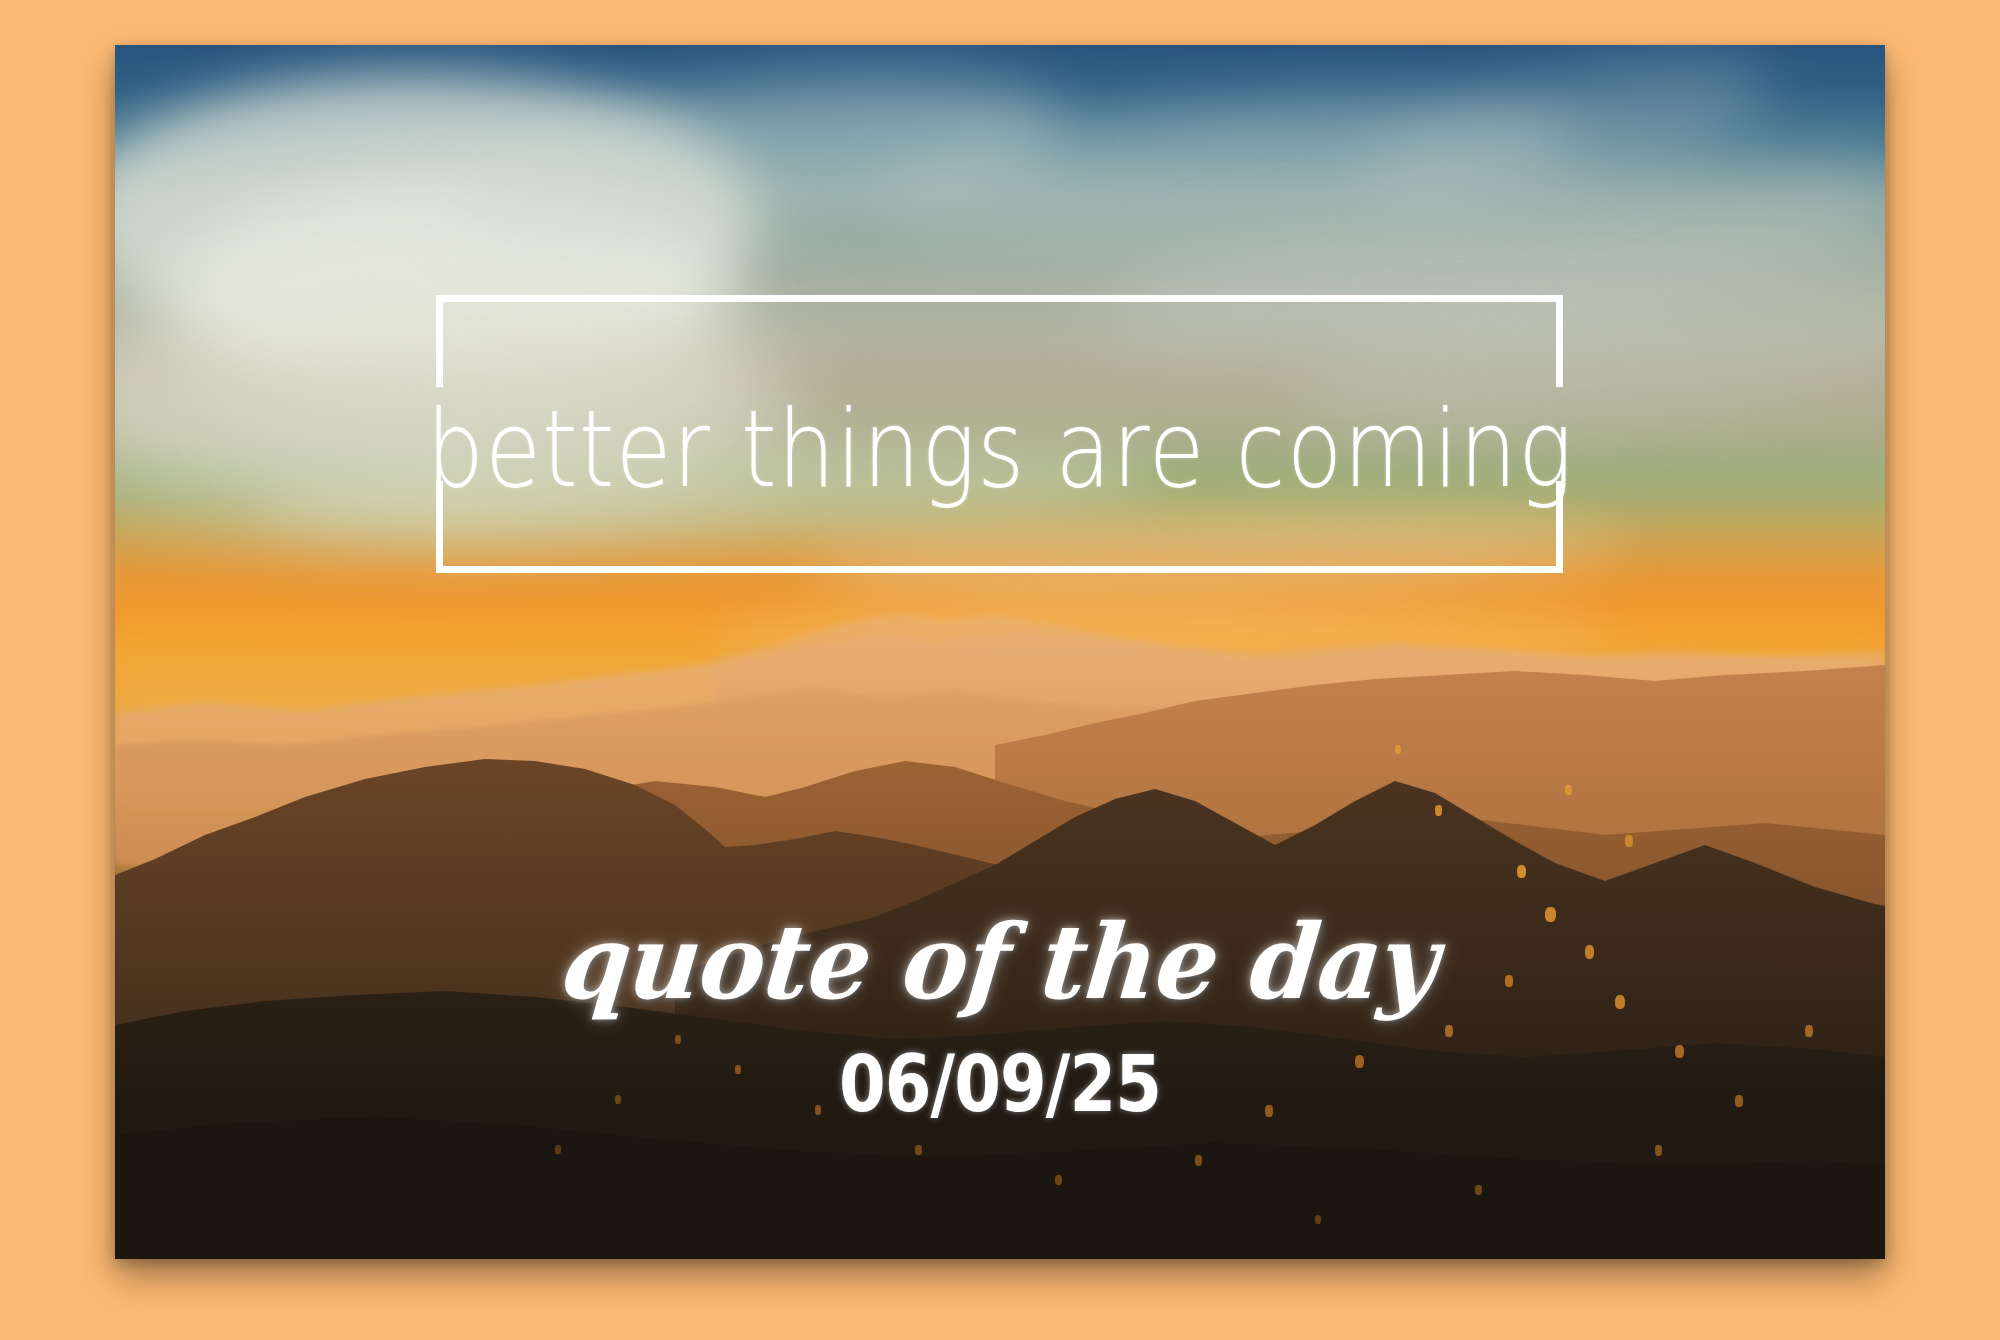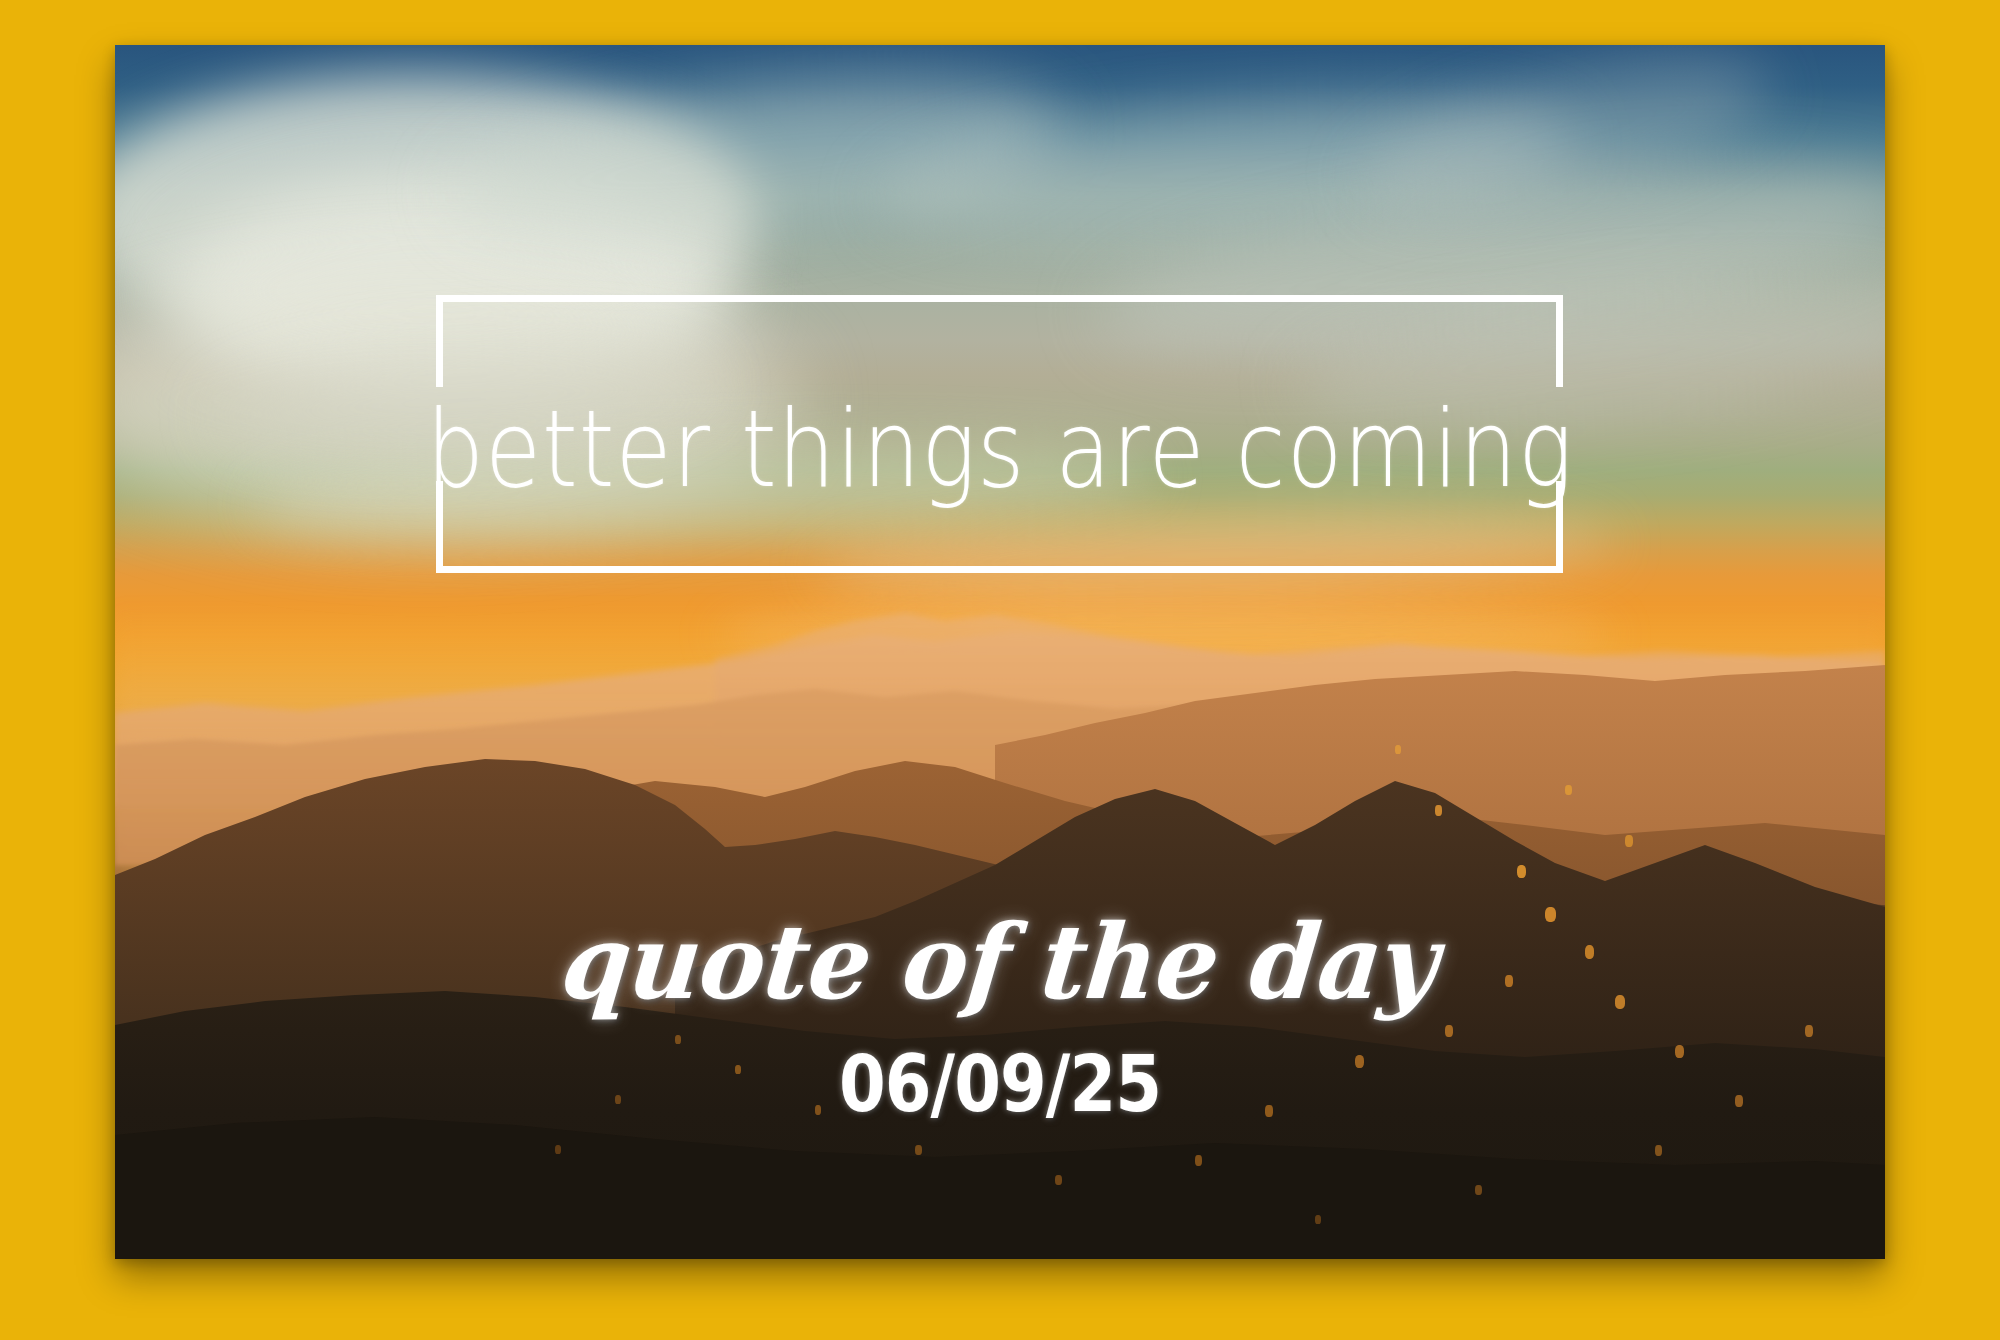--- a/index.html
+++ b/index.html
@@ -1,19 +1,19 @@
 <!DOCTYPE html>
 <html><head>
 <meta charset="utf-8">
 <style>
   html,body{margin:0;padding:0;background:#ffffff;}
   body{width:2000px;height:1340px;overflow:hidden;
        font-family:"Liberation Sans",sans-serif;}
 
-  #stage{position:relative;width:2000px;height:1340px;background:#eab308;}
+  #stage{position:relative;width:2000px;height:1340px;background:#fdba74;}
 
   
   #card{
     position:absolute;left:115px;top:45px;width:1770px;height:1214px;
     overflow:hidden;background:#16140f;
     box-shadow:0 18px 34px rgba(0,0,0,.36), 0 4px 12px rgba(0,0,0,.22);
   }
 
   .layer{position:absolute;left:0;top:0;width:100%;height:100%;}
 

